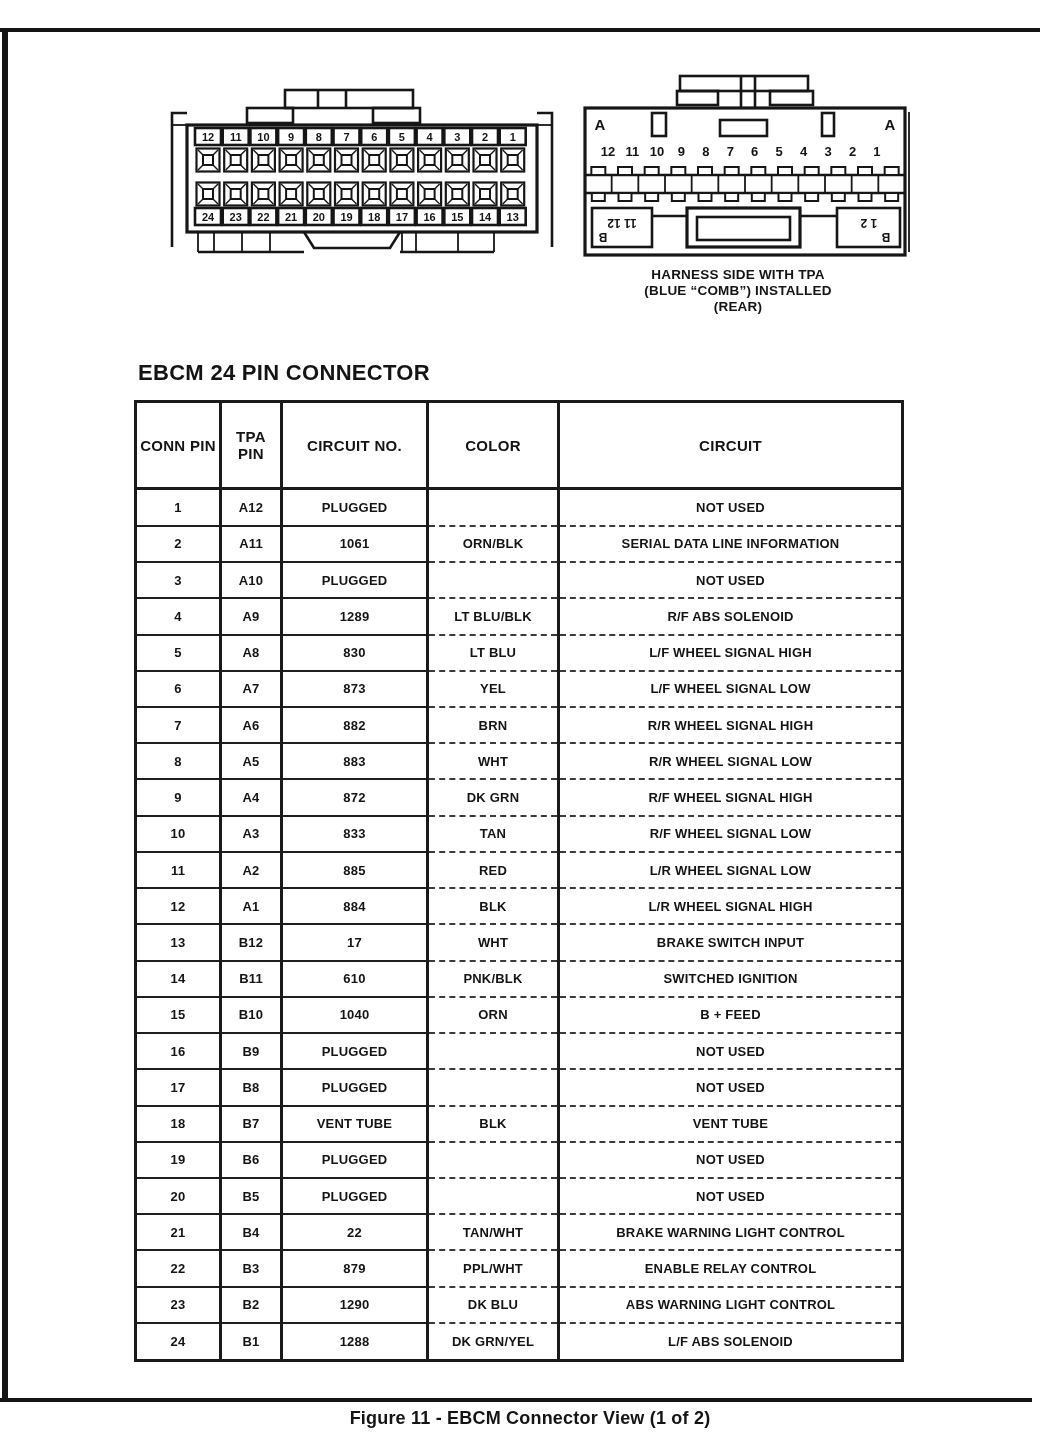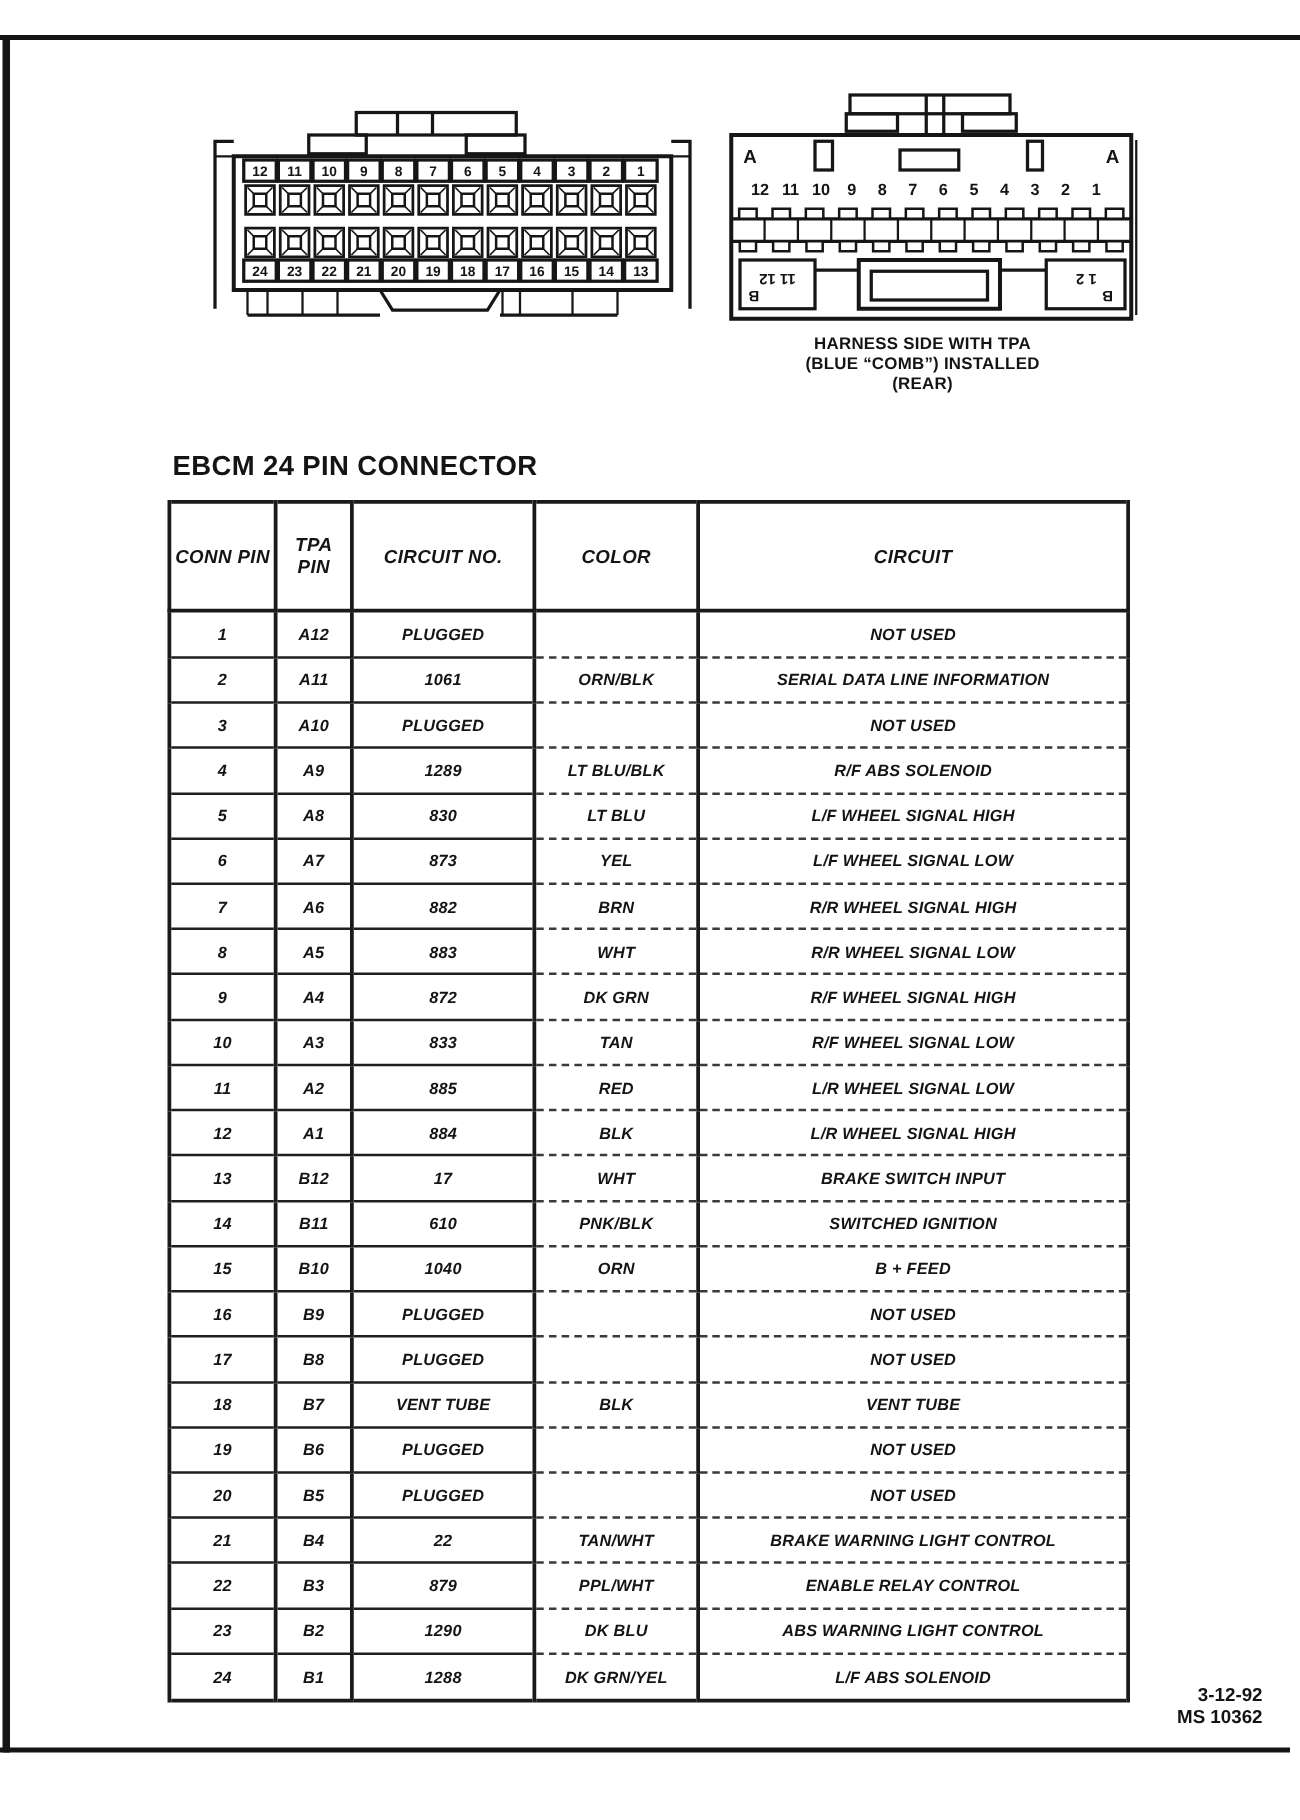--- a/index.html
+++ b/index.html
@@ -35,21 +35,21 @@
     letter-spacing:.2px;
   }
 
   .table-title{
     position:absolute;left:138px;top:360px;width:766px;
     text-align:left;font-weight:bold;font-size:22px;letter-spacing:.3px;
   }
 
   .pinout{
     position:absolute;left:134px;top:400px;width:767px;height:962px;
-    border-collapse:collapse;table-layout:fixed;font-style:italic;
+    border-collapse:collapse;table-layout:fixed;
   }
   .pinout th,.pinout td{
     border-left:3px solid #1a1a1a;
     border-right:3px solid #1a1a1a;
     text-align:center;vertical-align:middle;
     padding:0 2px;overflow:hidden;white-space:normal;
   }
   .pinout{border:3px solid #1a1a1a;}
   .pinout thead th{
     font-size:15px;font-weight:bold;letter-spacing:.3px;
@@ -473,19 +473,16 @@
         <tr>
           <td>24</td>
           <td>B1</td>
           <td>1288</td>
           <td>DK GRN/YEL</td>
           <td>L/F ABS SOLENOID</td>
         </tr>
       </tbody>
   </table>
 
-  <div class="doc-info">
-    <div>3-12-92</div>
-    <div>MS 10362</div>
-  </div>
-
+
+  <div class="figure-caption">Figure 11 - EBCM Connector View (1 of 2)</div>
 
 </div>
 
 </body></html>

